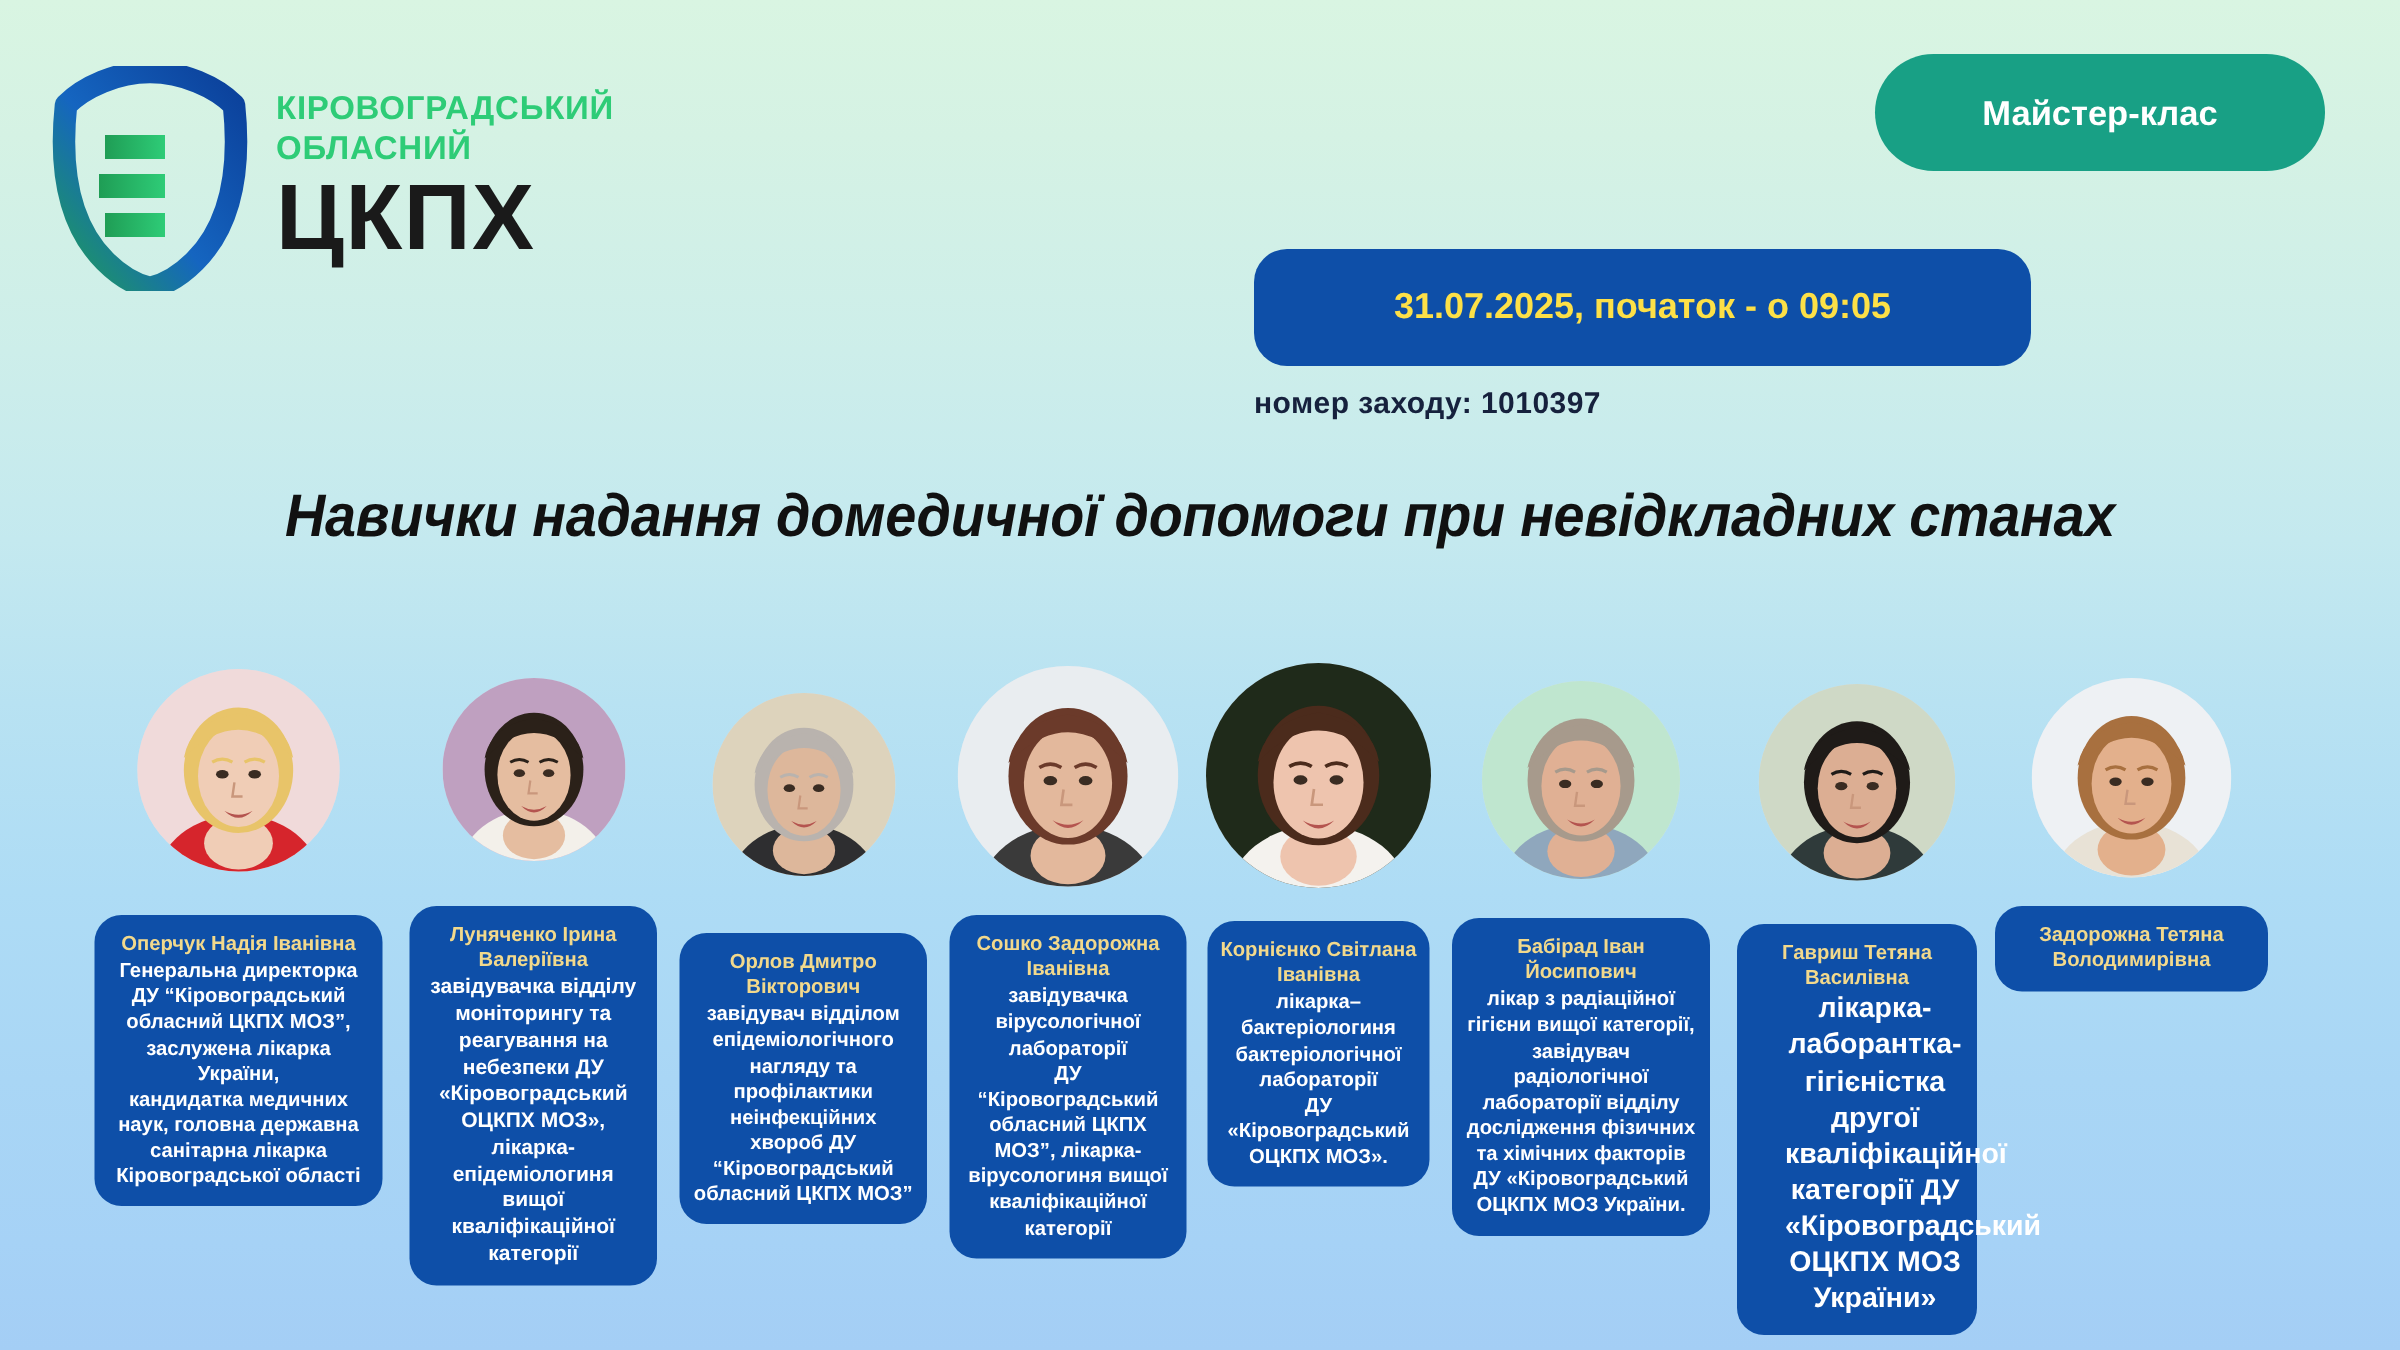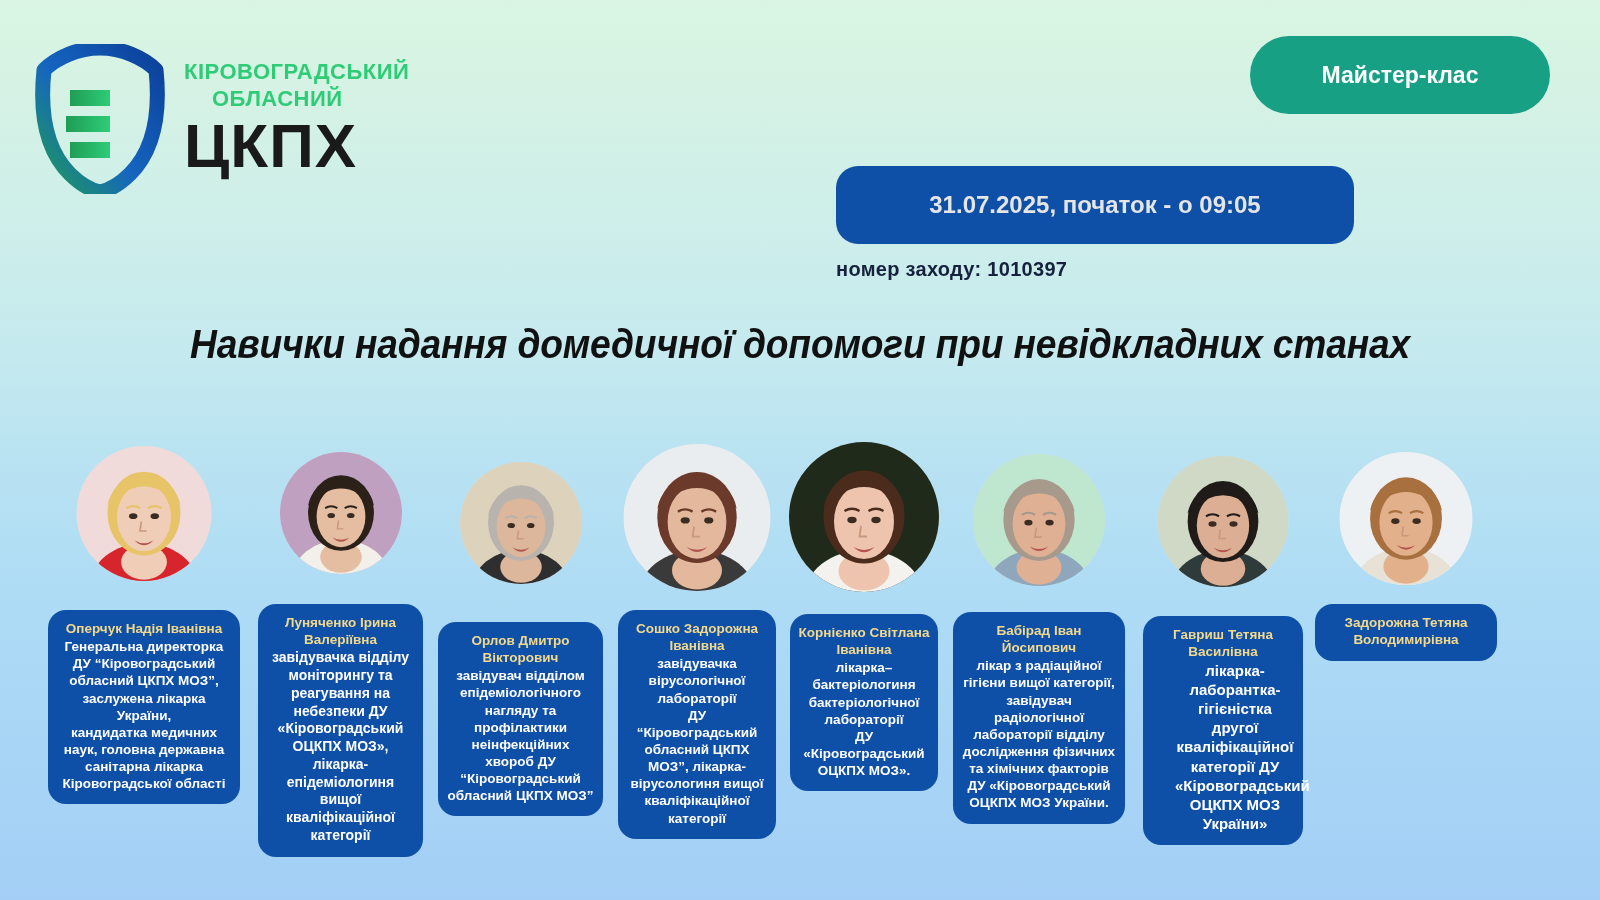--- a/index.html
+++ b/index.html
@@ -27,57 +27,57 @@
   #logo-block {
     position: absolute; left: 34px; top: 44px;
     display: flex; align-items: center; gap: 18px;
   }
   #logo-mark { width: 132px; height: 150px; display: block; }
   #logo-text { display: flex; flex-direction: column; line-height: 1; }
   .logo-line1, .logo-line2 {
     color: #2ecc77; font-weight: 800; font-size: 22px;
     letter-spacing: .5px;
   }
-  .logo-line2 { margin-top: 5px; margin-left: 28px; }
+  .logo-line2 { margin-top: 5px; }
   .logo-abbr {
     color: #1a1a1a; font-weight: 800; font-size: 62px;
     letter-spacing: 1px; margin-top: 5px;
   }
   
   #type-badge {
     position: absolute; right: 50px; top: 36px;
     width: 300px; height: 78px;
     background: #18a085; border-radius: 40px;
     display: flex; align-items: center; justify-content: center;
     color: #ffffff; font-size: 23px; font-weight: 700;
   }
   #datetime-badge {
     position: absolute; left: 836px; top: 166px;
     width: 518px; height: 78px;
     background: #0e4fa8; border-radius: 22px;
     display: flex; align-items: center; justify-content: center;
-    color: #e5e5e5; font-size: 24px; font-weight: 700;
+    color: #fde047; font-size: 24px; font-weight: 700;
   }
   #event-number {
     position: absolute; left: 836px; top: 258px;
     width: 518px; text-align: left;
     color: #16213d; font-size: 20px; font-weight: 700;
     letter-spacing: .3px;
   }
   
   #event-title {
     position: absolute; left: 0; top: 322px; width: 1600px;
     text-align: center;
     color: #111111; font-size: 40px; font-weight: 800;
     font-style: italic; letter-spacing: -.2px;
     transform: scaleX(.93); transform-origin: center;
   }
   
   #speakers {
-    position: absolute; left: 0; top: 430px; width: 1320px; height: 400px;
+    position: absolute; left: 15px; top: 430px; width: 1320px; height: 400px;
   }
   .speaker { position: absolute; }
   .avatar {
     position: absolute; left: 50%; transform: translateX(-50%);
     border-radius: 50%; overflow: hidden;
     background: #cfe3ef;
   }
   .avatar svg { display: block; width: 100%; height: 100%; }
   .card {
     position: absolute; left: 0; width: 100%;
@@ -291,21 +291,21 @@
     <ellipse cx="42" cy="52" rx="3.1" ry="2.1" fill="#3a2c22"></ellipse>
     <ellipse cx="58" cy="52" rx="3.1" ry="2.1" fill="#3a2c22"></ellipse>
     <path d="M37 46 Q42 43 47 46" stroke="#1f1b18" stroke-width="1.6" fill="none"></path>
     <path d="M53 46 Q58 43 63 46" stroke="#1f1b18" stroke-width="1.6" fill="none"></path>
     <path d="M48 56 L47 63 L52 63" stroke="#c9977c" stroke-width="1.2" fill="none"></path>
     <path d="M43 70 Q50 74 57 70 Q50 77 43 70 Z" fill="#b4544f"></path>
   </svg>
         </div>
         <div class="card" style="top: 186px;">
           <span class="sp-name" style="font-size: 13.5px;">Гавриш Тетяна Василівна</span>
-          <span class="sp-desc" style="font-size: 15px; margin-left: 24px;">лікарка-лаборантка-гігієністка другої кваліфікаційної категорії  ДУ «Кіровоградський ОЦКПХ МОЗ України»</span>
+          <span class="sp-desc" style="font-size: 19px; margin-left: 24px;">лікарка-лаборантка-гігієністка другої кваліфікаційної категорії  ДУ «Кіровоградський ОЦКПХ МОЗ України»</span>
         </div>
       </div>
       <div class="speaker" style="left: 1315px; top: 0px; width: 182px;">
         <div class="avatar" style="width: 133px; height: 133px; top: 22px;">
   <svg viewBox="0 0 100 100" preserveAspectRatio="xMidYMid slice">
     <rect x="0" y="0" width="100" height="100" fill="#eef1f4"></rect>
     <ellipse cx="50" cy="104" rx="40" ry="32" fill="#e8e2d6"></ellipse>
     <ellipse cx="50" cy="86" rx="17" ry="13" fill="#e3b08c"></ellipse>
     <ellipse cx="50" cy="50" rx="27" ry="31" fill="#a8703f"></ellipse>
     <ellipse cx="50" cy="53" rx="20" ry="25" fill="#e3b08c"></ellipse>

